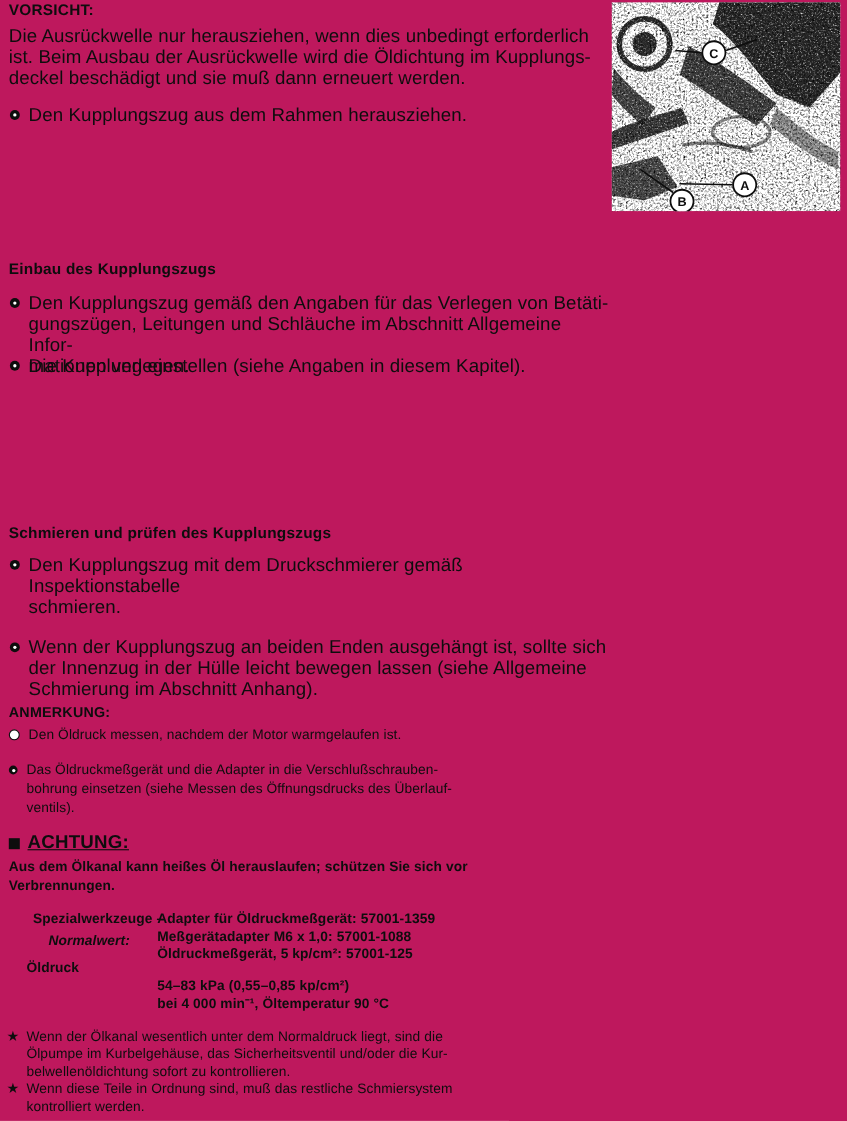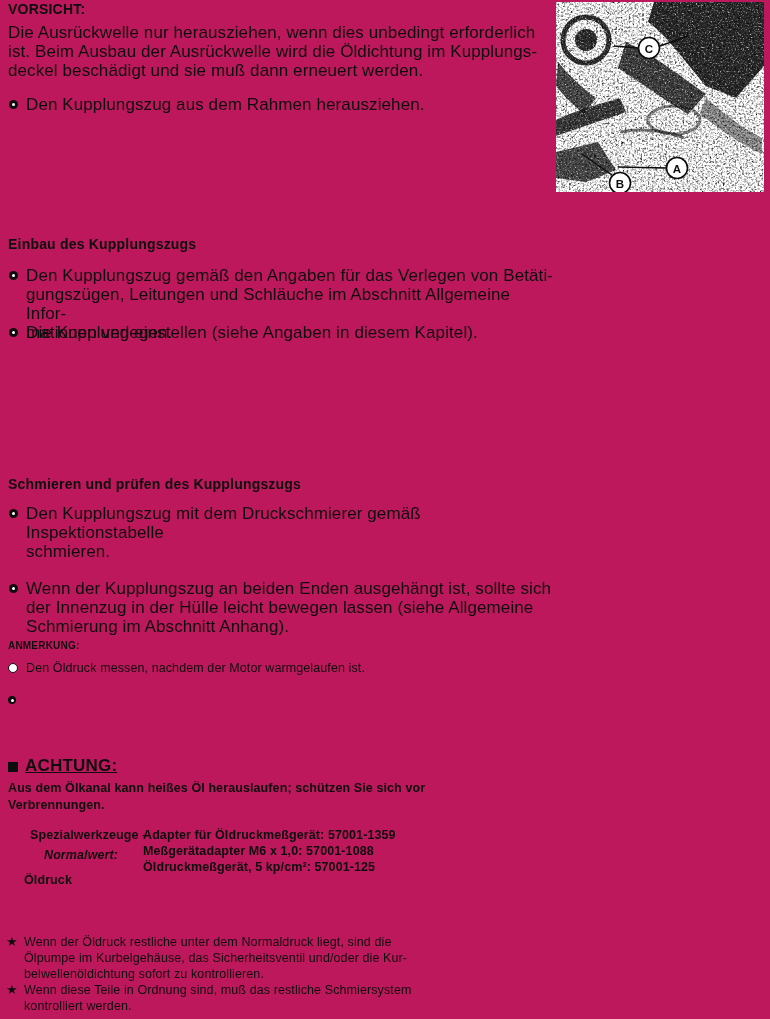--- a/index.html
+++ b/index.html
@@ -104,45 +104,50 @@
     <span class="t13">Den Kupplungszug mit dem Druckschmierer gemäß Inspektionstabelle
 schmieren.</span>
   </div>
   <div class="abs bullet-item" style="left:9px;top:579px;width:545px;">
     <span class="disc"></span>
     <span class="t13">Wenn der Kupplungszug an beiden Enden ausgehängt ist, sollte sich
 der Innenzug in der Hülle leicht bewegen lassen (siehe Allgemeine
 Schmierung im Abschnitt Anhang).</span>
   </div>
 
-  <div class="abs h1" style="left:8px;top:640px;font-size:10px;">ANMERKUNG:</div>
+  <div class="abs h1" style="left:8px;top:640px;font-size:13px;">ANMERKUNG:</div>
   <div class="abs bullet-item" style="left:8px;top:660px;width:545px;">
     <span class="ring"></span>
     <span class="t12">Den Öldruck messen, nachdem der Motor warmgelaufen ist.</span>
   </div>
   <div class="abs bullet-item" style="left:8px;top:692px;width:545px;">
     <span class="disc small"></span>
+    <span class="t12">Das Öldruckmeßgerät und die Adapter in die Verschlußschrauben-
+bohrung einsetzen (siehe Messen des Öffnungsdrucks des Überlauf-
+ventils).</span>
   </div>
 
   <div class="abs" style="left:8px;top:756px;">
     <span class="sq"></span><span class="h1 u" style="font-size:17px;">ACHTUNG:</span>
   </div>
   <div class="abs t12 b" style="left:8px;top:780px;">Aus dem Ölkanal kann heißes Öl herauslaufen; schützen Sie sich vor
 Verbrennungen.</div>
 
   <div class="abs t12 b lh16" style="left:30px;top:827px;">Spezialwerkzeuge –</div>
   <div class="abs t12 b lh16" style="left:143px;top:827px;">Adapter für Öldruckmeßgerät: 57001-1359
 Meßgerätadapter M6 x 1,0: 57001-1088
 Öldruckmeßgerät, 5 kp/cm²: 57001-125</div>
   <div class="abs t12 b lh16" style="left:24px;top:872px;">Öldruck</div>
   <div class="abs t12 b lh16" style="left:44px;top:847px;font-style:italic;">Normalwert:</div>
+  <div class="abs t12 b lh16" style="left:143px;top:888px;">54–83 kPa (0,55–0,85 kp/cm²)
+bei 4 000 min⁻¹, Öltemperatur 90 °C</div>
 
   <div class="abs bullet-item" style="left:6px;top:934px;width:550px;gap:6px;">
     <span class="star">★</span>
-    <span class="t12 lh16">Wenn der Öldruck restliche unter dem Normaldruck liegt, sind die
+    <span class="t12 lh16">Wenn der Ölkanal wesentlich unter dem Normaldruck liegt, sind die
 Ölpumpe im Kurbelgehäuse, das Sicherheitsventil und/oder die Kur-
 belwellenöldichtung sofort zu kontrollieren.</span>
   </div>
   <div class="abs bullet-item" style="left:6px;top:982px;width:550px;gap:6px;">
     <span class="star">★</span>
     <span class="t12 lh16">Wenn diese Teile in Ordnung sind, muß das restliche Schmiersystem
 kontrolliert werden.</span>
   </div>
 
 </div>

